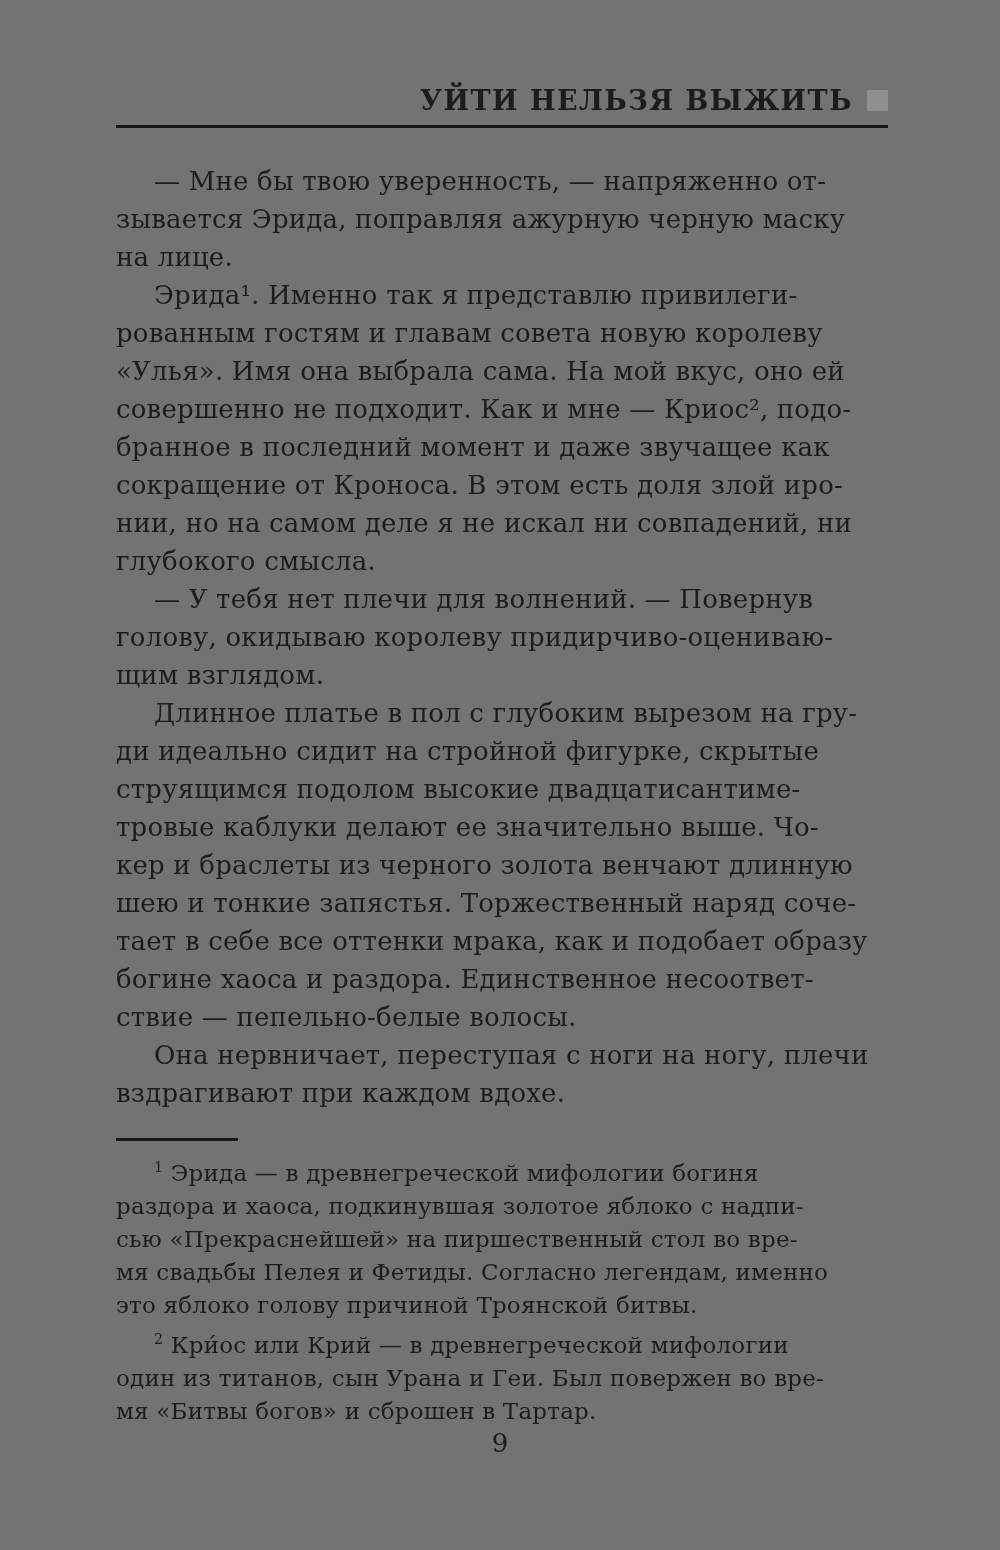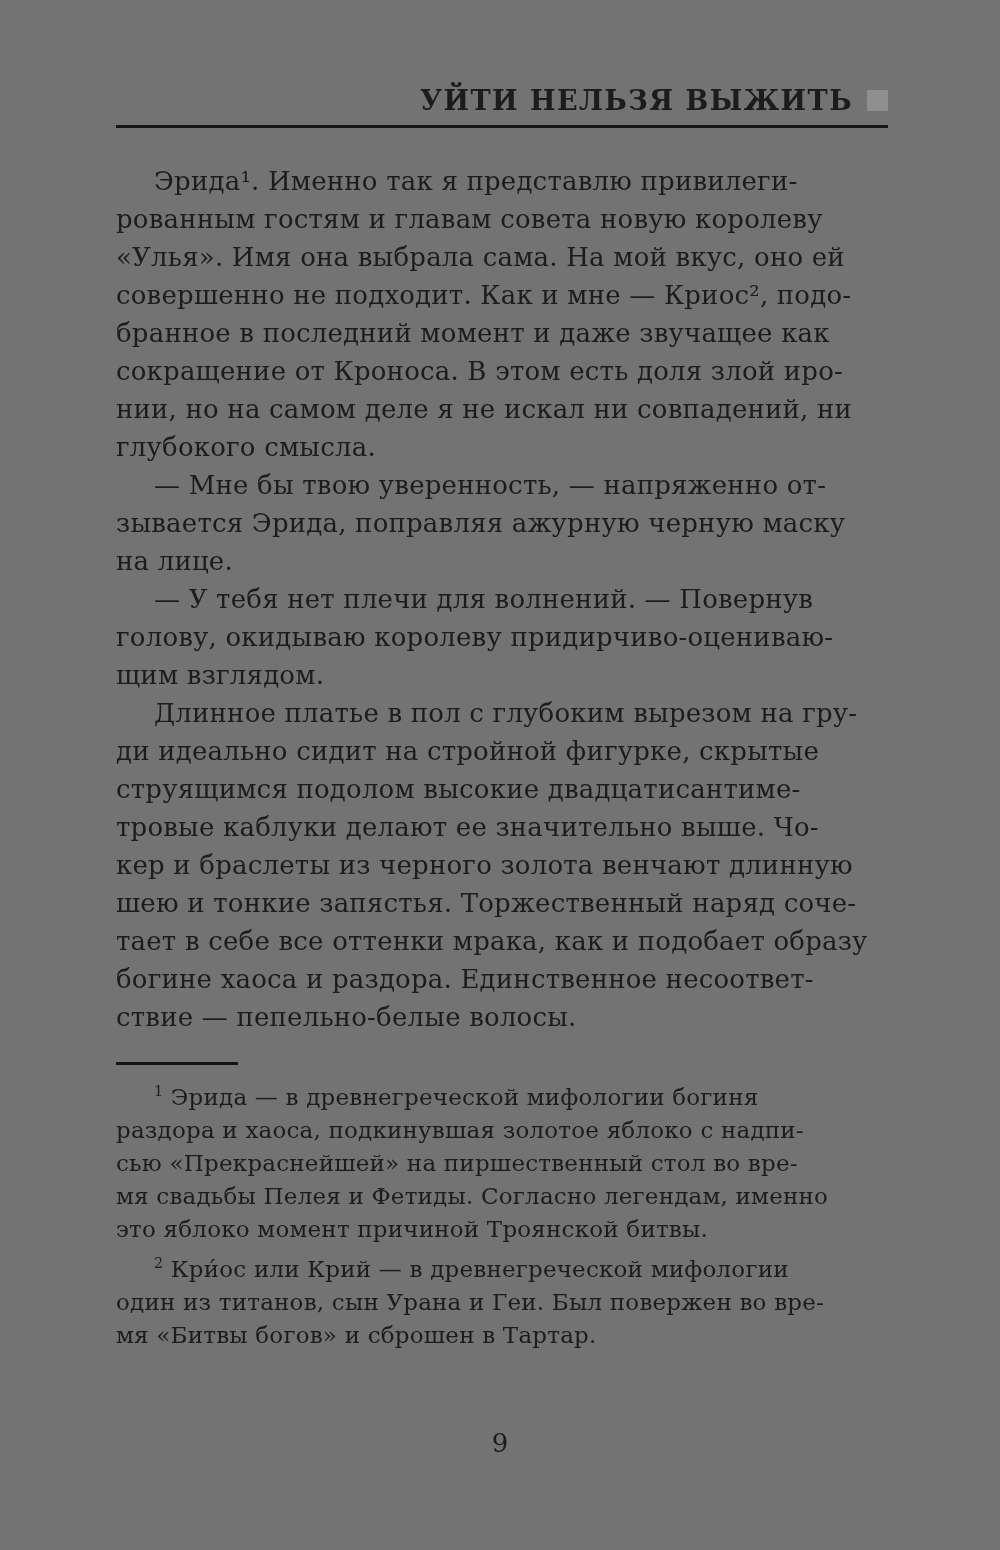--- a/index.html
+++ b/index.html
@@ -91,53 +91,55 @@
 
 <div class="page">
 
   <div class="header">
     <span class="header-title">УЙТИ НЕЛЬЗЯ ВЫЖИТЬ</span>
     <span class="header-square"></span>
   </div>
   <div class="header-rule"></div>
 
   <div class="body-text">
+    <p class="para">— Мне бы твою уверенность, — напряженно от-
+зывается Эрида, поправляя ажурную черную маску
+на лице.</p>
     <p class="para">Эрида¹. Именно так я представлю привилеги-
 рованным гостям и главам совета новую королеву
 «Улья». Имя она выбрала сама. На мой вкус, оно ей
 совершенно не подходит. Как и мне — Криос², подо-
 бранное в последний момент и даже звучащее как
 сокращение от Кроноса. В этом есть доля злой иро-
 нии, но на самом деле я не искал ни совпадений, ни
 глубокого смысла.</p>
-    <p class="para">— Мне бы твою уверенность, — напряженно от-
-зывается Эрида, поправляя ажурную черную маску
-на лице.</p>
     <p class="para">— У тебя нет плечи для волнений. — Повернув
 голову, окидываю королеву придирчиво-оцениваю-
 щим взглядом.</p>
     <p class="para">Длинное платье в пол с глубоким вырезом на гру-
 ди идеально сидит на стройной фигурке, скрытые
 струящимся подолом высокие двадцатисантиме-
 тровые каблуки делают ее значительно выше. Чо-
 кер и браслеты из черного золота венчают длинную
 шею и тонкие запястья. Торжественный наряд соче-
 тает в себе все оттенки мрака, как и подобает образу
 богине хаоса и раздора. Единственное несоответ-
 ствие — пепельно-белые волосы.</p>
+    <p class="para">Она нервничает, переступая с ноги на ногу, плечи
+вздрагивают при каждом вдохе.</p>
   </div>
 
   <div class="footnote-separator"></div>
 
   <div class="footnotes">
     <p class="footnote"><sup>1</sup><span> Эрида — в древнегреческой мифологии богиня
 раздора и хаоса, подкинувшая золотое яблоко с надпи-
 сью «Прекраснейшей» на пиршественный стол во вре-
 мя свадьбы Пелея и Фетиды. Согласно легендам, именно
-это яблоко момент причиной Троянской битвы.</span></p>
+это яблоко голову причиной Троянской битвы.</span></p>
 
     <p class="footnote"><sup>2</sup><span class="fn-bold"> Кри́ос</span><span> или Крий — в древнегреческой мифологии
 один из титанов, сын Урана и Геи. Был повержен во вре-
 мя «Битвы богов» и сброшен в Тартар.</span></p>
   </div>
 
   <div class="page-number">9</div>
 
 </div>
 

